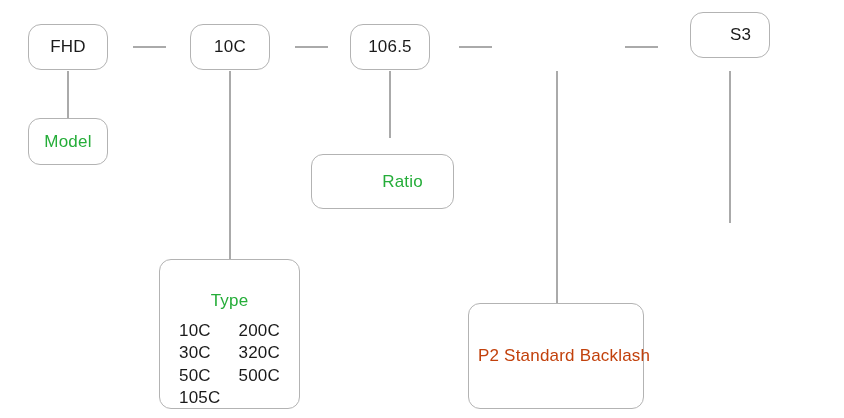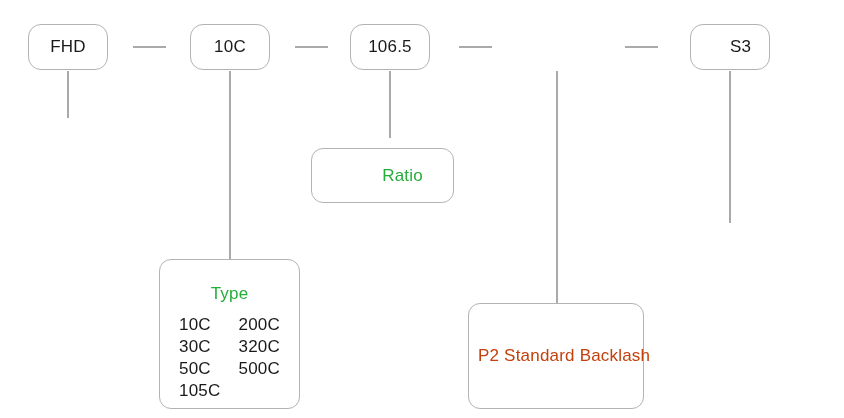--- a/index.html
+++ b/index.html
@@ -99,41 +99,44 @@
 
   <div class="node code" style="left:350px; top:24px; width:80px; height:46px;text-align:center;">
     <span>106.5</span>
   </div>
 
   <div class="connector-h" style="left:459px; top:46px; width:33px;"></div>
 
 
   <div class="connector-h" style="left:625px; top:46px; width:33px;"></div>
 
-  <div class="node code" style="left:690px; top:24px; width:80px; height:46px;padding-left:21px;">
+  <div class="node code" style="left:690px; top:12px; width:80px; height:46px;padding-left:21px;">
     <span>S3</span>
   </div>
 
   <div class="connector-v" style="left:67px; top:71px; height:47px;"></div>
 
   <div class="connector-v" style="left:229px; top:71px; height:188px;"></div>
 
   <div class="connector-v" style="left:389px; top:71px; height:67px;"></div>
 
   <div class="connector-v" style="left:556px; top:71px; height:232px;"></div>
 
   <div class="connector-v" style="left:729px; top:71px; height:152px;"></div>
 
+  <div class="node green" style="left:28px; top:118px; width:80px; height:47px;">
+    <span>Model</span>
+  </div>
 
-  <div class="node green" style="left:311px; top:148px; width:143px; height:55px;padding-left:40px;">
+  <div class="node green" style="left:311px; top:154px; width:143px; height:55px;padding-left:40px;">
     <span>Ratio</span>
   </div>
 
 
-  <div class="node" style="left:159px; top:259px; width:141px; height:150px; justify-content:center; padding-top:17px;">
+  <div class="node" style="left:159px; top:259px; width:141px; height:150px; justify-content:flex-end; padding-top:17px;">
     <div class="type-title">Type</div>
     <div class="type-grid">
       <span>10C</span>
       <span>200C</span>
       <span>30C</span>
       <span>320C</span>
       <span>50C</span>
       <span>500C</span>
       <span>105C</span>
       <span></span>

